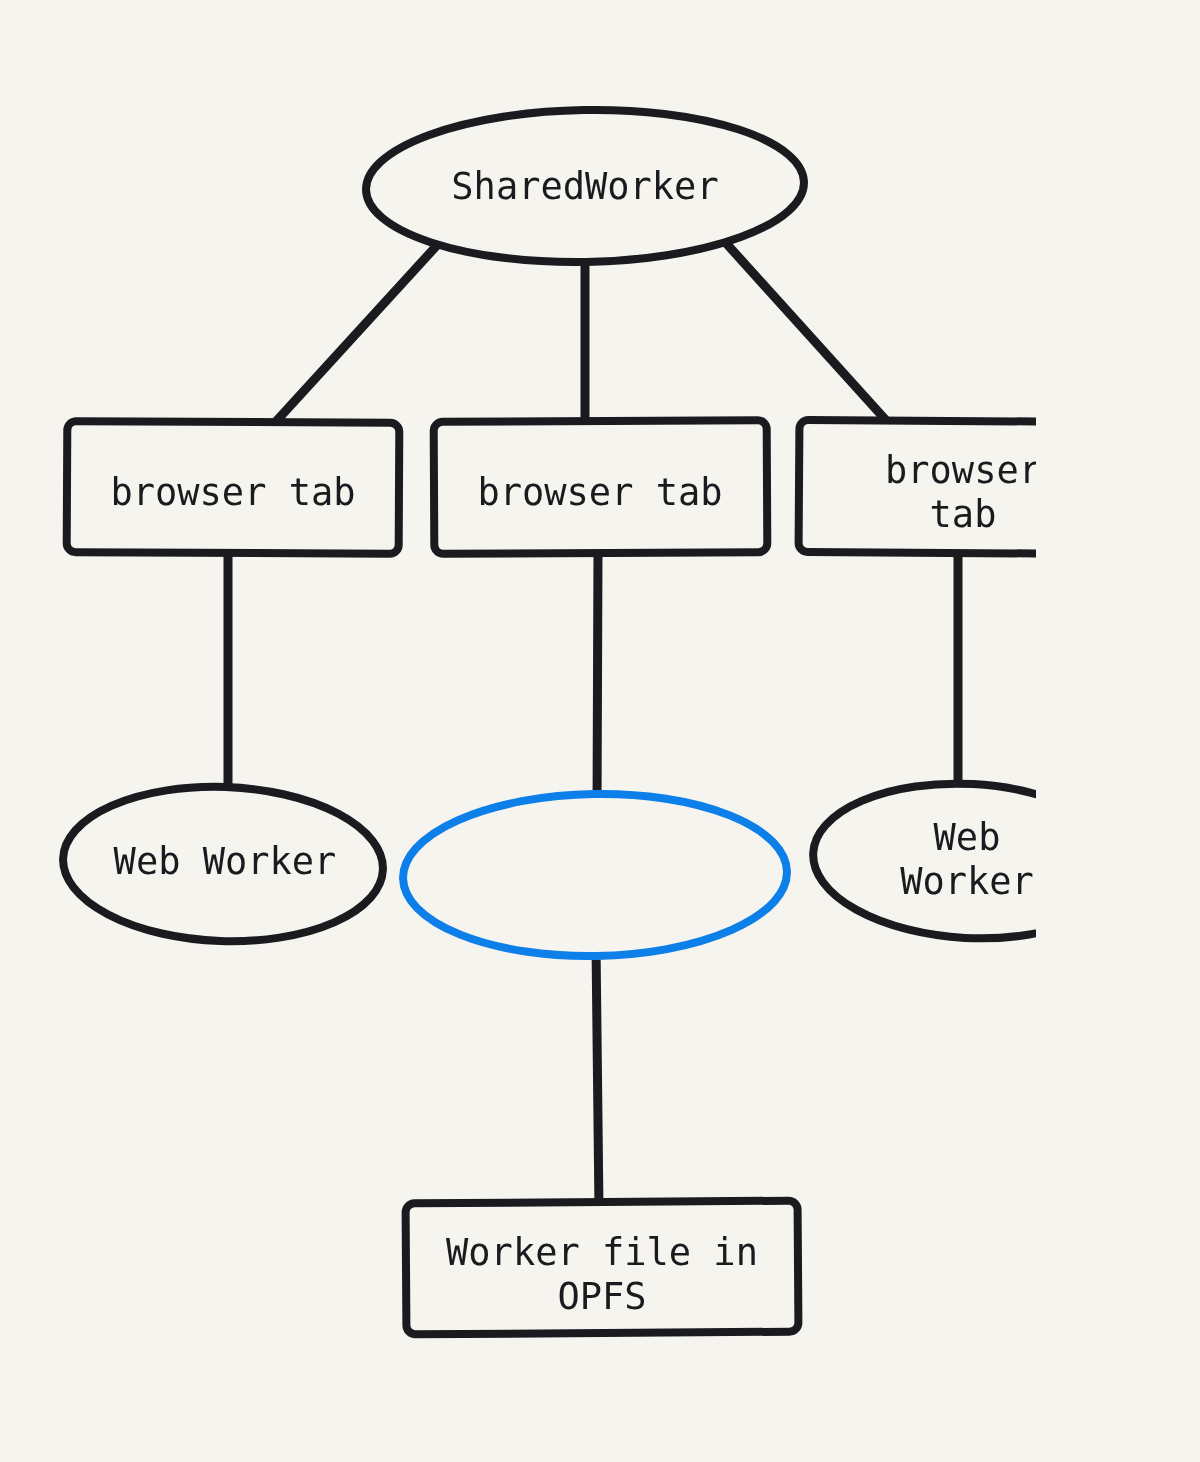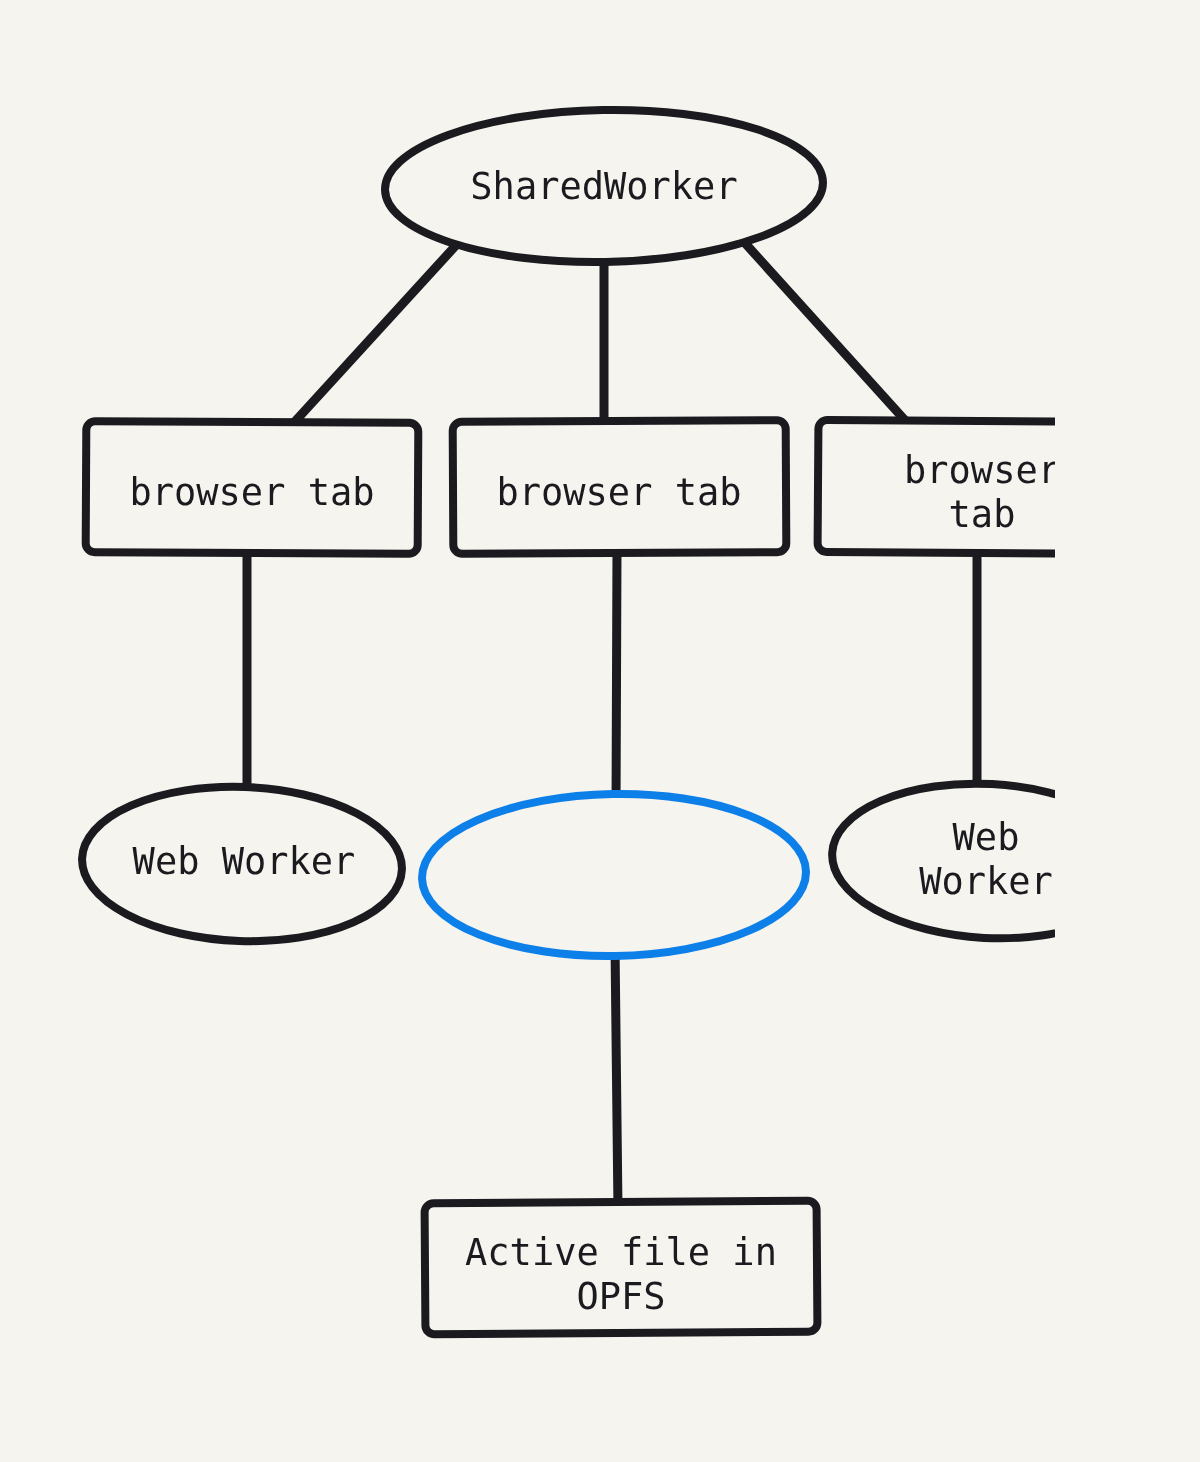--- a/index.html
+++ b/index.html
@@ -8,21 +8,20 @@
     height: 1462px;
     background: var(--bg, #f6f4ef);
     font-family: "DejaVu Sans Mono", "Liberation Mono", monospace;
   }
   .canvas {
     position: relative;
     width: 1036px;
     height: 1462px;
     background: var(--bg, #f6f4ef);
     overflow: hidden;
-    margin-left: 19px;
   }
   svg.shapes {
     position: absolute;
     left: 0;
     top: 0;
   }
   .ink {
     stroke: var(--ink, #1a1a1f);
     stroke-width: 8;
     fill: var(--bg, #f6f4ef);
@@ -82,16 +81,16 @@
 
   <div class="label" style="left:585px; top:187px;">SharedWorker</div>
 
   <div class="label" style="left:233px; top:493px;">browser tab</div>
   <div class="label" style="left:600px; top:493px;">browser tab</div>
   <div class="label" style="left:963px; top:493px;">browser tab</div>
 
   <div class="label" style="left:225px; top:862px;">Web Worker</div>
   <div class="label" style="left:967px; top:860px;">Web Worker</div>
 
-  <div class="label" style="left:602px; top:1275px;">Active file in
+  <div class="label" style="left:602px; top:1275px;">Worker file in
 OPFS</div>
 
 </div>
 
 </body></html>

